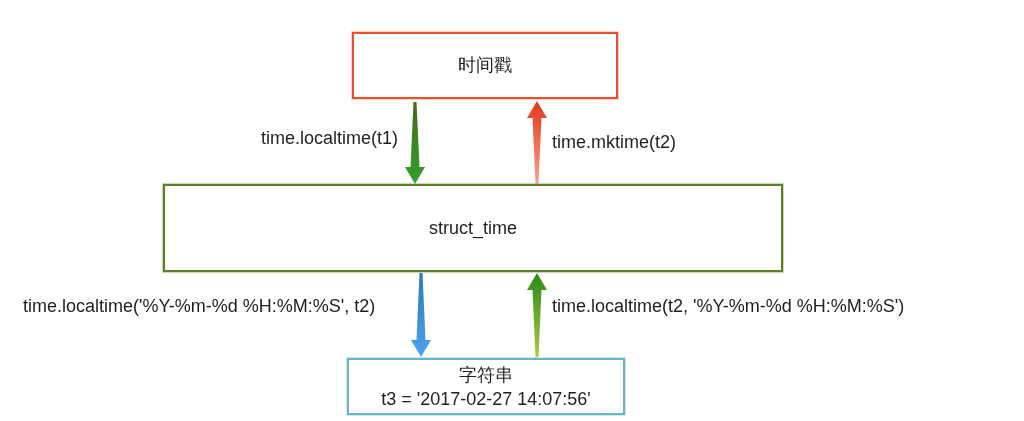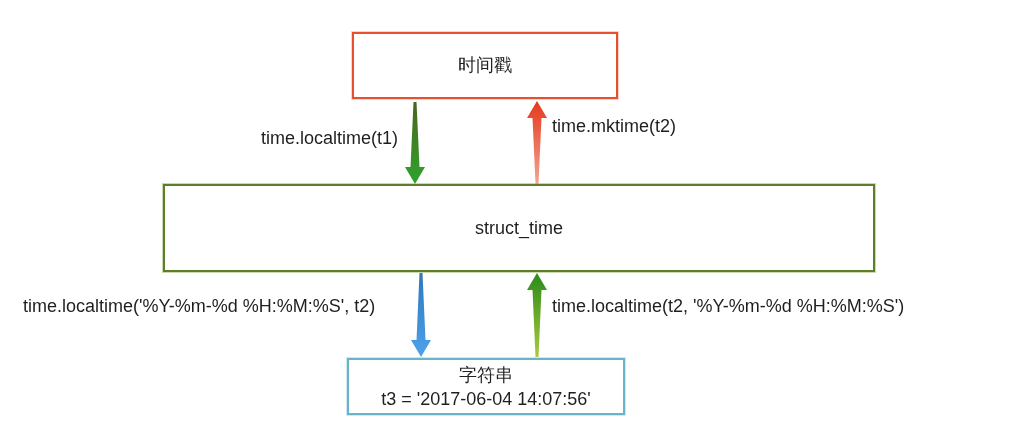--- a/index.html
+++ b/index.html
@@ -36,40 +36,40 @@
     line-height: 25px;
   }
   .box-timestamp {
     left: 352px; top: 32px;
     width: 266px; height: 67px;
     border: 2px solid var(--color-timestamp_border, #e8502d);
     box-shadow: 0 0 0 1px rgba(232,80,45,0.25);
   }
   .box-struct {
     left: 163px; top: 184px;
-    width: 712px; height: 88px;
+    width: 620px; height: 88px;
     border: 2px solid var(--color-struct_time_border, #5e7d28);
     box-shadow: 0 0 0 1px rgba(140,170,80,0.45);
     line-height: 26px;
   }
   .box-string {
     left: 347px; top: 358px;
     width: 278px; height: 57px;
     border: 2px solid var(--color-string_border, #68b4c8);
     box-shadow: 0 0 0 1px rgba(104,180,200,0.3);
     line-height: 24px;
   }
   .func-label {
     position: absolute;
     font-size: 18px;
     line-height: 24px;
     white-space: nowrap;
   }
   .label-localtime { right: 626px; top: 126px; }
-  .label-mktime    { left: 552px;  top: 114px; }
+  .label-mktime    { left: 552px;  top: 130px; }
   .label-strftime  { left: 23px;   top: 294px; }
   .label-strptime  { left: 552px;  top: 294px; }
 </style>
 </head>
 <body>
 
 <div class="canvas">
 
   <svg class="arrow-layer" viewBox="0 0 1024 421">
     <defs>
@@ -99,21 +99,21 @@
   <div class="box box-timestamp">
     <div>时间戳</div>
   </div>
 
   <div class="box box-struct">
     <div>struct_time</div>
   </div>
 
   <div class="box box-string">
     <div>字符串</div>
-    <div>t3 = '2017-06-04 14:07:56'</div>
+    <div>t3 = '2017-02-27 14:07:56'</div>
   </div>
 
   <div class="func-label label-localtime">time.localtime(t1)</div>
   <div class="func-label label-mktime">time.mktime(t2)</div>
   <div class="func-label label-strftime">time.localtime('%Y-%m-%d %H:%M:%S', t2)</div>
   <div class="func-label label-strptime">time.localtime(t2, '%Y-%m-%d %H:%M:%S')</div>
 
 </div>
 
 </body></html>

